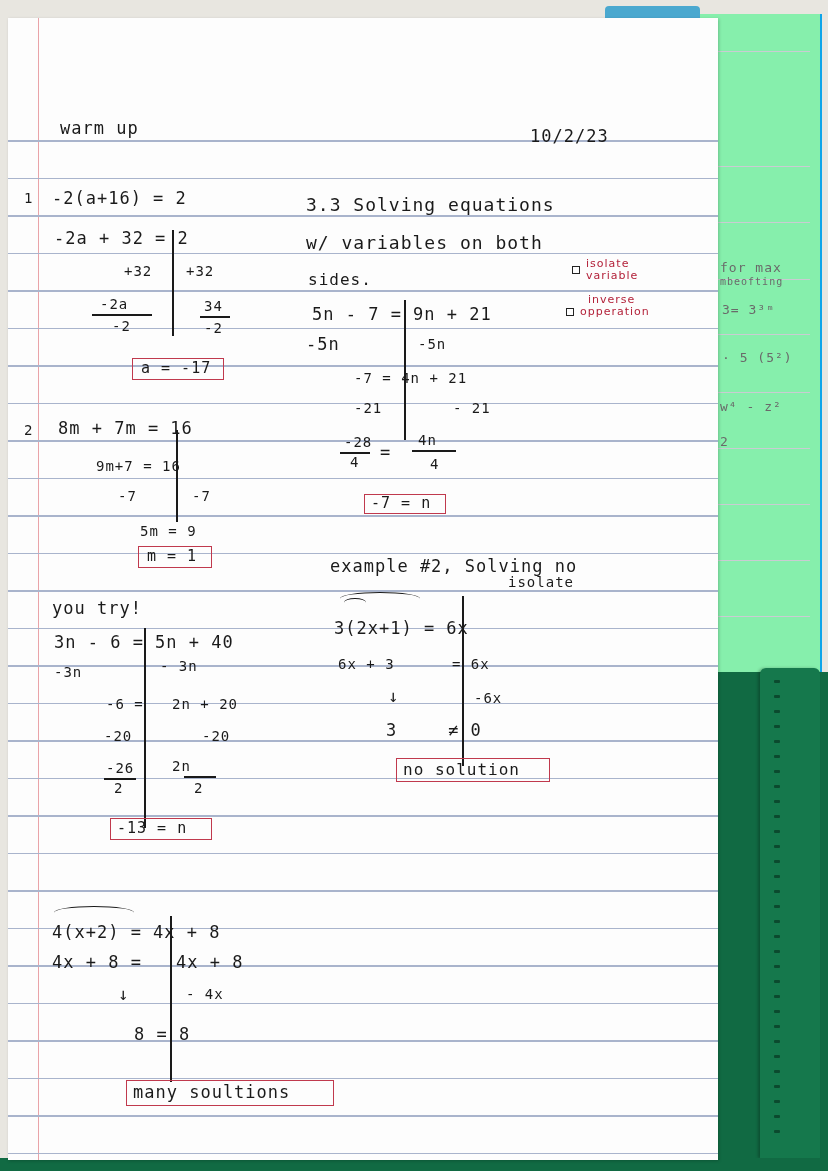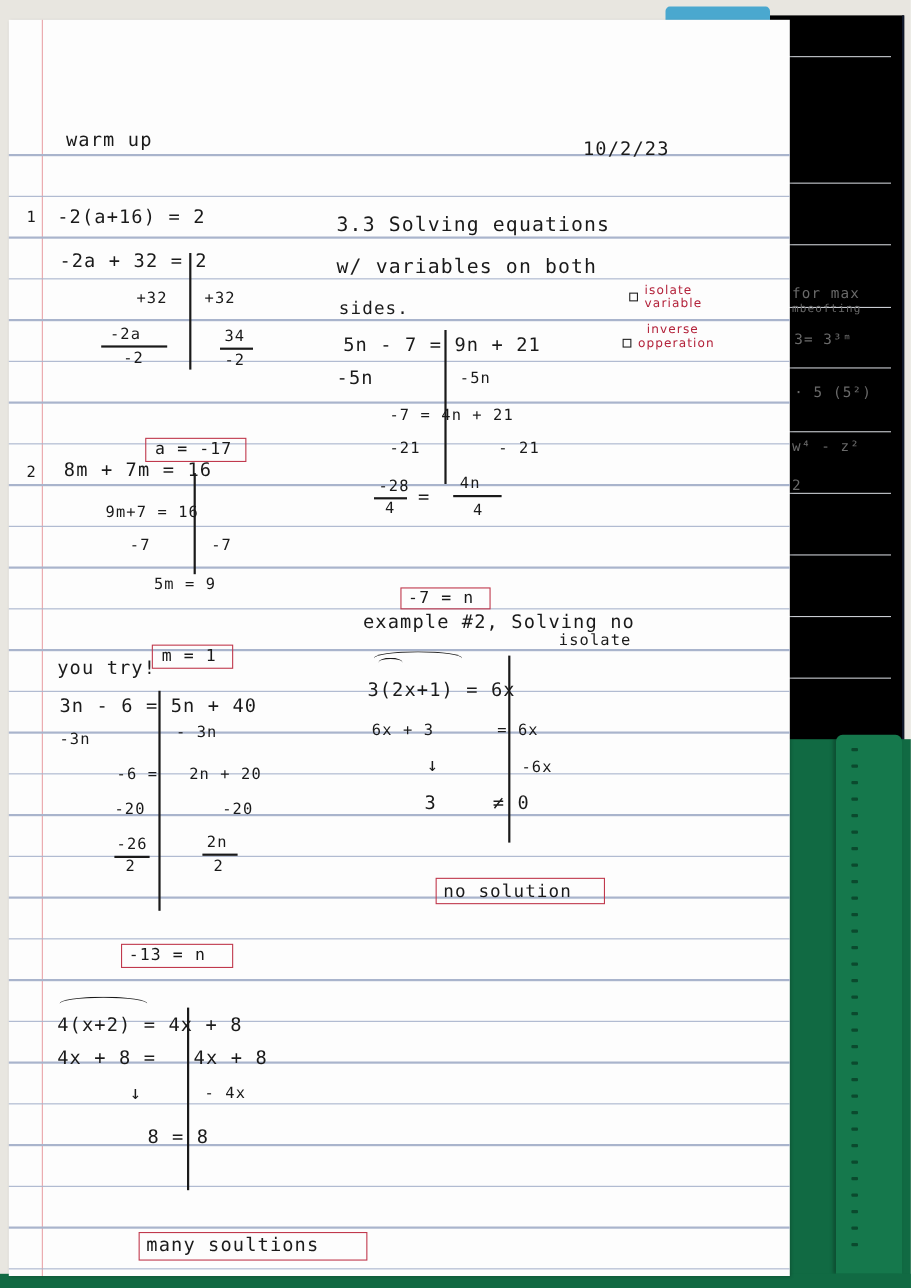--- a/index.html
+++ b/index.html
@@ -1,31 +1,31 @@
 <!DOCTYPE html>
 <html><head>
 <meta charset="utf-8">
 <style>
   html,body{margin:0;padding:0;}
   body{width:828px;height:1171px;position:relative;overflow:hidden;background:#e8e6e0;font-family:"DejaVu Sans",sans-serif;}
   .tab{position:absolute;left:605px;top:6px;width:95px;height:14px;background:#4aa8cf;border-radius:4px 4px 0 0;}
-  .page-behind{position:absolute;left:700px;top:14px;width:120px;height:660px;background:#000000;border-right:2px solid #0f172a;}
+  .page-behind{position:absolute;left:700px;top:14px;width:120px;height:660px;background:#86efac;border-right:2px solid #0ea5e9;}
   .page-behind .rl{position:absolute;left:0;width:110px;height:1px;background:#c9ccd2;}
   .folder{position:absolute;left:690px;top:672px;width:138px;height:499px;background:#116a43;}
   .folder-flap{position:absolute;left:760px;top:668px;width:60px;height:490px;background:#15784c;border-radius:6px 6px 0 0;box-shadow:-2px 0 3px rgba(0,0,0,.25);}
   .folder-flap .slot{position:absolute;left:14px;width:6px;height:3px;background:#0b4a2e;border-radius:1px;}
   .folder-bottom{position:absolute;left:0;top:1158px;width:828px;height:13px;background:#116a43;}
   .paper{position:absolute;left:8px;top:18px;width:710px;height:1142px;background:#fdfdfd;box-shadow:1px 1px 3px rgba(0,0,0,.2);}
   .margin{position:absolute;left:30px;top:0;width:1px;height:100%;background:#e9a3a8;}
   .rule{position:absolute;left:0;width:710px;height:1.5px;background:#a9b4cc;}
   .hw{position:absolute;font-family:"DejaVu Sans Mono",monospace;color:#1a1a1a;font-size:17px;white-space:pre;letter-spacing:1px;}
   .hw.small{font-size:14px;}
   .hw.red{color:#b3223a;font-family:"DejaVu Sans",sans-serif;font-size:11px;line-height:11px;letter-spacing:1px;}
   .hw.side{color:#6a6a6a;font-size:13px;}
-  .box{position:absolute;border:1.5px solid #c0394d;margin-top:40px;}
+  .box{position:absolute;border:1.5px solid #c0394d;}
   .vline{position:absolute;width:2px;background:#1a1a1a;}
   .frac{position:absolute;height:1.5px;background:#1a1a1a;}
   .chk{position:absolute;width:6px;height:6px;border:1.5px solid #222;}
   .arc{position:absolute;border-top:1.5px solid #1a1a1a;border-radius:50% 50% 0 0;}
 </style>
 </head>
 <body>
 
 <div class="tab"></div>
 
@@ -181,21 +181,21 @@
   <div class="vline" style="left:136px;top:610px;height:200px"></div>
   <span class="hw small" style="left:46px;top:646px">-3n</span>
   <span class="hw small" style="left:152px;top:640px">- 3n</span>
   <span class="hw small" style="left:98px;top:678px">-6 =</span>
   <span class="hw small" style="left:164px;top:678px">2n + 20</span>
   <span class="hw small" style="left:96px;top:710px">-20</span>
   <span class="hw small" style="left:194px;top:710px">-20</span>
   <span class="hw small" style="left:98px;top:742px">-26</span>
   <div class="frac" style="left:96px;top:760px;width:32px"></div>
   <span class="hw small" style="left:106px;top:762px">2</span>
-  <span class="hw small" style="left:180px;top:740px">2n</span>
+  <span class="hw small" style="left:164px;top:740px">2n</span>
   <div class="frac" style="left:176px;top:758px;width:32px"></div>
   <span class="hw small" style="left:186px;top:762px">2</span>
   <div class="box" style="left:102px;top:800px;width:100px;height:20px">
     <span class="hw" style="left:6px;top:0px;font-size:15px">-13 = n</span>
   </div>
 
   <span class="hw" style="left:322px;top:538px">example #2, Solving no</span>
   <span class="hw small" style="left:500px;top:556px">isolate</span>
   <div class="arc" style="left:332px;top:574px;width:80px;height:12px"></div>
   <div class="arc" style="left:336px;top:580px;width:22px;height:8px"></div>

